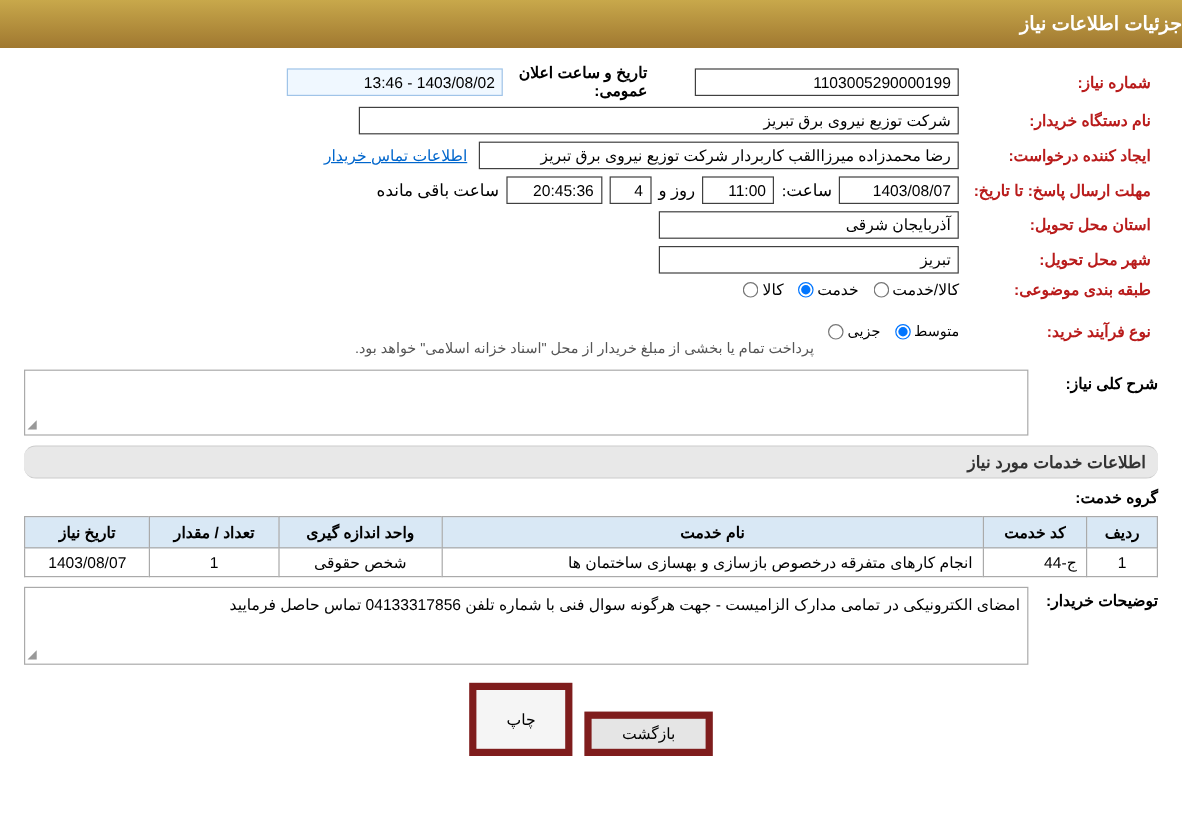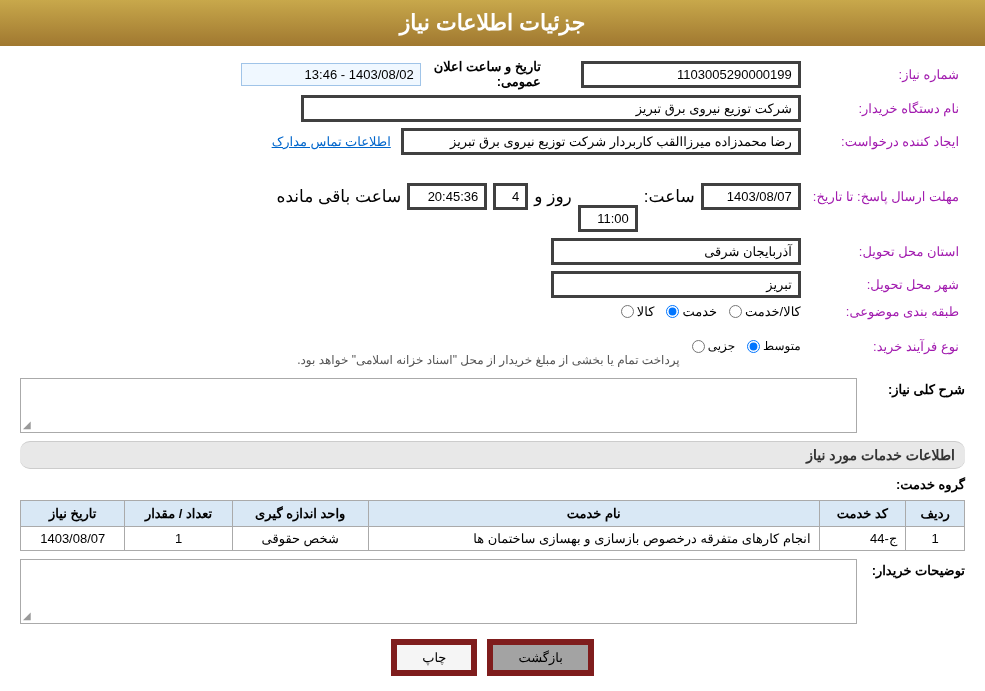--- a/index.html
+++ b/index.html
@@ -11,52 +11,52 @@
     }
     .page-container {
       width: 985px;
       min-height: 691px;
       background: #fff;
       margin: 0 auto;
     }
     .header {
       background: linear-gradient(to bottom, #c8a84b, #a07830);
       color: #fff;
-      text-align: center;
+      text-align: right;
       padding: 10px 0;
-      font-size: 22px;
+      font-size: 16px;
       font-weight: bold;
       letter-spacing: 1px;
     }
     .content {
       padding: 10px 20px;
     }
     .info-table {
       width: 100%;
       border-collapse: collapse;
       margin-bottom: 8px;
     }
     .info-table td {
       padding: 3px 6px;
       vertical-align: middle;
       font-size: 13px;
     }
     .label-cell {
-      color: #a21caf;
-      font-weight: normal;
+      color: #b91c1c;
+      font-weight: bold;
       text-align: right;
       white-space: nowrap;
       width: 130px;
       padding-left: 10px;
     }
     .value-cell {
       text-align: right;
     }
     .input-box {
-      border: 3px solid #404040;
+      border: 1px solid #404040;
       background: #fff;
       padding: 3px 6px;
       display: inline-block;
       min-width: 200px;
       text-align: right;
     }
     .input-box-wide {
       min-width: 350px;
     }
     .input-box-medium {
@@ -65,21 +65,22 @@
     .input-box-small {
       min-width: 80px;
     }
     .date-time-row {
       display: flex;
       align-items: center;
       gap: 6px;
       direction: rtl;
     }
     .date-time-row .lbl {
-      font-size: 17px;
+      font-size: 14px;
+      font-family: Liberation Serif, serif;
     }
     .radio-group {
       display: flex;
       align-items: center;
       gap: 12px;
       direction: rtl;
     }
     .radio-item {
       display: flex;
       align-items: center;
@@ -181,21 +182,22 @@
       padding: 5px 25px;
       font-size: 13px;
       cursor: pointer;
       border: 6px solid #7f1d1d;
       background: #f0f0f0;
     }
     .btn-print {
       background: #f5f5f5;
     }
     .btn-back {
-      background: #a3a3a3;
+      background: #e5e5e5;
+      margin-top: 24px;
     }
     .shimmer-box {
       background: #e8f4ff;
       border: 1px solid #a0c4e8;
       margin-left: 31px;
     }
   </style>
 </head>
 <body>
 
@@ -225,34 +227,34 @@
         <td colspan="3" class="value-cell">
           <div class="input-box input-box-wide" style="min-width:500px;margin-left:16px;">شرکت توزیع نیروی برق تبریز</div>
         </td>
       </tr>
 
       <tr>
         <td class="label-cell">ایجاد کننده درخواست:</td>
         <td colspan="3" class="value-cell">
           <div style="display:flex; align-items:center; gap:10px; direction:rtl;">
             <div class="input-box" style="min-width:400px;">رضا محمدزاده میرزاالقب کاربردار شرکت توزیع نیروی برق تبریز</div>
-            <span class="contact-link">اطلاعات تماس مدارک</span>
+            <span class="contact-link">اطلاعات تماس خریدار</span>
           </div>
         </td>
       </tr>
 
       <tr>
         <td class="label-cell">
           <span>مهلت ارسال پاسخ: تا تاریخ:</span>
         </td>
         <td colspan="3" class="value-cell">
           <div class="date-time-row">
             <div class="input-box input-box-small" style="min-width:100px;">1403/08/07</div>
             <span class="lbl">ساعت:</span>
-            <div class="input-box input-box-small" style="min-width:60px;margin-top:44px;">11:00</div>
+            <div class="input-box input-box-small" style="min-width:60px;">11:00</div>
             <span class="lbl">روز و</span>
             <div class="input-box input-box-small" style="min-width:35px;">4</div>
             <div class="input-box input-box-small" style="min-width:80px;">20:45:36</div>
             <span class="lbl">ساعت باقی مانده</span>
           </div>
         </td>
       </tr>
 
       <tr>
         <td class="label-cell">استان محل تحویل:</td>
@@ -342,20 +344,21 @@
     <td>1</td>
     <td>1403/08/07</td>
   </tr>
         </tbody>
     </table>
 
     <div style="display:flex; align-items:flex-start; gap:8px; margin: 8px 0;">
       <span style="font-weight:bold; min-width:100px; text-align:right; padding-top:4px;">توضیحات خریدار:</span>
       <div style="flex:1; position:relative;">
         <div class="buyer-notes">
+          <span>امضای الکترونیکی در تمامی مدارک الزامیست - جهت هرگونه سوال فنی با شماره تلفن 04133317856 تماس حاصل فرمایید</span>
           <span class="resize-handle">◢</span>
         </div>
       </div>
     </div>
 
     <div class="buttons-row">
       <button class="btn btn-back">بازگشت</button>
       <button class="btn btn-print">چاپ</button>
     </div>
 

